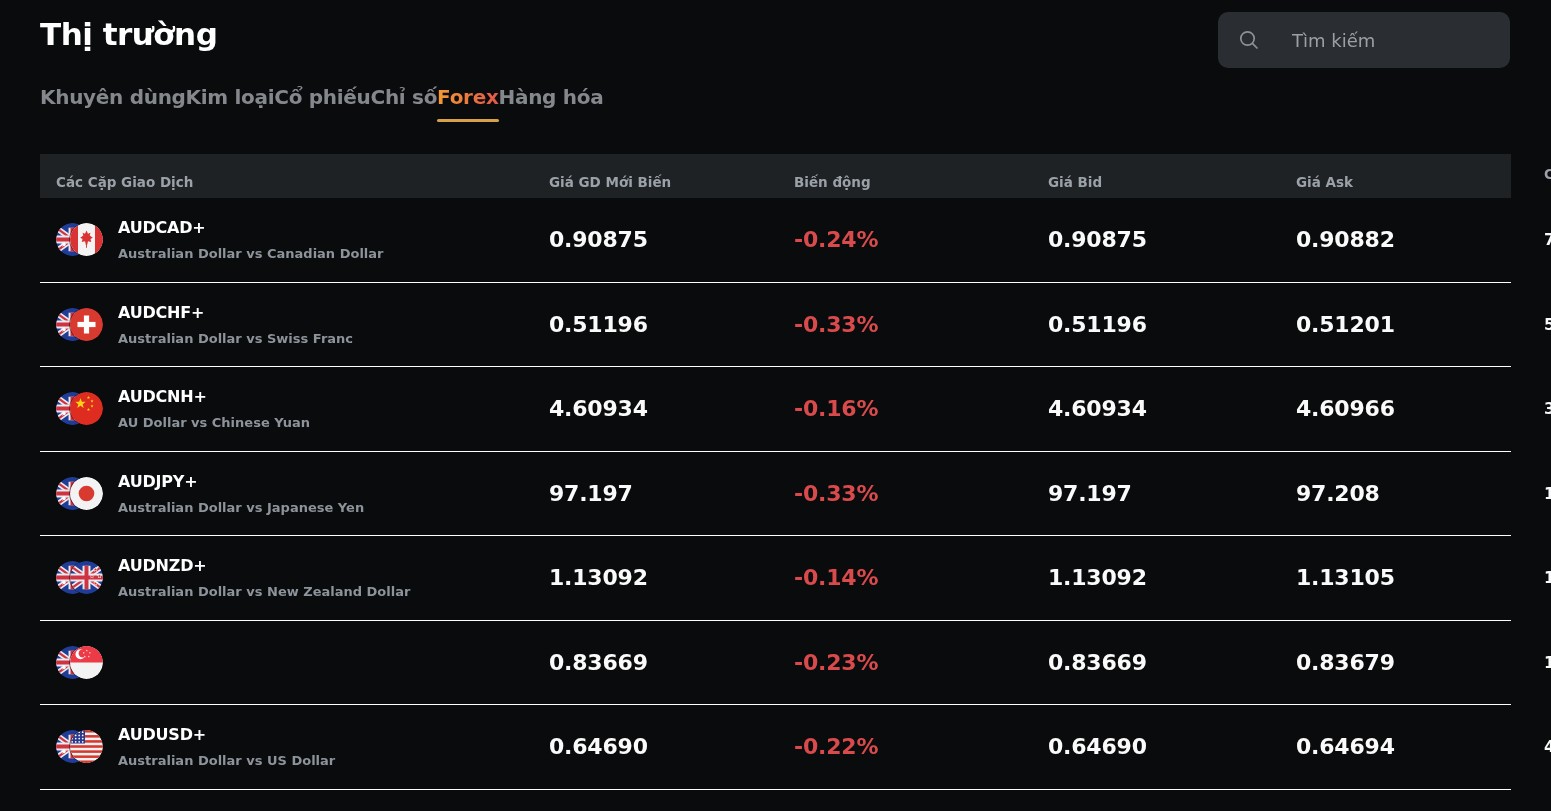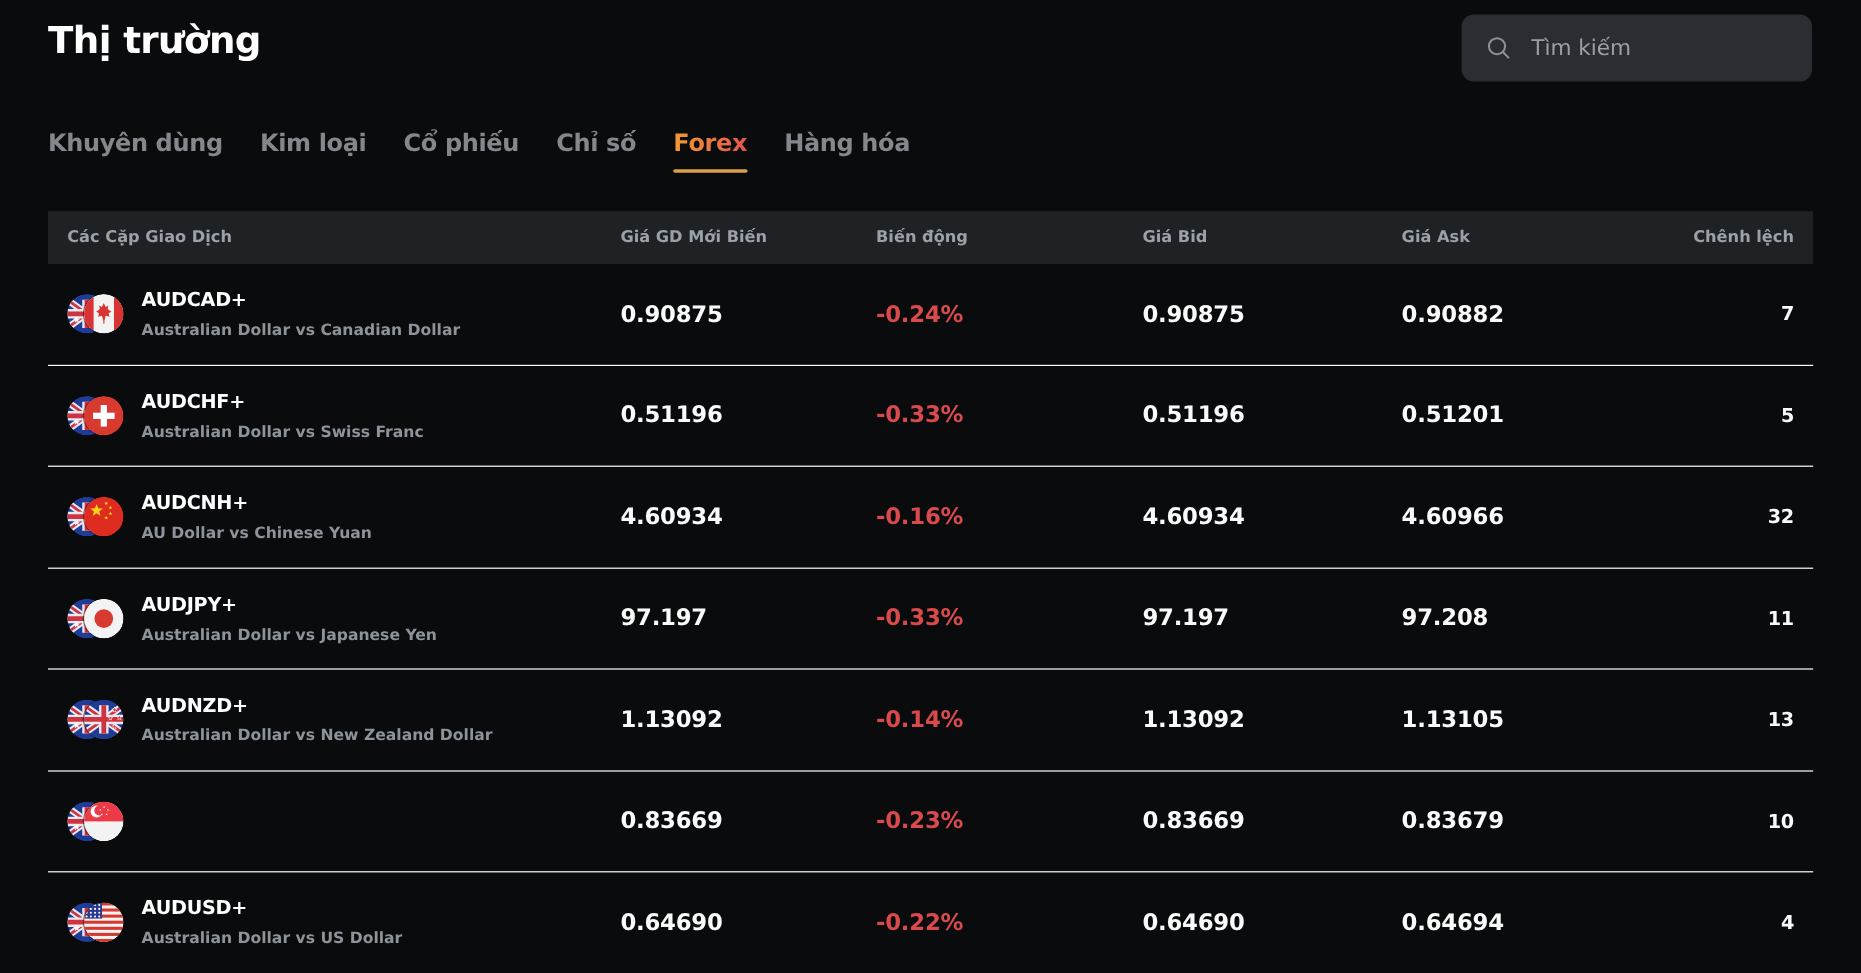--- a/index.html
+++ b/index.html
@@ -7,61 +7,61 @@
     width:1551px;height:811px;position:relative;overflow:hidden;
     background:var(--page-bg,#0a0b0c);
     font-family:"DejaVu Sans","Liberation Sans",sans-serif;
     box-sizing:border-box;padding:0 40px;color:#fff;
   }
   
   .page-title{margin:0;padding-top:16px;font-size:31px;font-weight:700;color:#fff;letter-spacing:-.5px;}
   .search-box{
     position:absolute;top:12px;right:41px;width:292px;height:56px;
     background:#2a2d31;border-radius:10px;display:flex;align-items:center;
-    gap:14px;padding:0 20px;box-sizing:border-box;
+    gap:30px;padding:0 20px;box-sizing:border-box;
   }
   .search-box svg{flex:none;}
   .search-box input{
     flex:1;background:transparent;border:none;outline:none;
     font-family:inherit;font-size:18px;color:#e6e8ea;min-width:0;
   }
   .search-box input::placeholder{color:#9aa0a6;opacity:1;}
   
-  .tabs{margin-top:55px;display:flex;gap:31px;align-items:flex-end;}
+  .tabs{margin-top:33px;display:flex;align-items:flex-end;}
   .tab{
     position:relative;background:none;border:none;padding:0 0 13px 0;margin:0;
     font-family:inherit;font-size:20px;font-weight:700;color:#84888d;cursor:pointer;
     letter-spacing:-.3px;
   }
   .tab.active .tab-label{
     background:linear-gradient(90deg,var(--accent-start,#f39b31),var(--accent-end,#e2564d));
     -webkit-background-clip:text;background-clip:text;color:transparent;
   }
   .tab.active::after{
     content:"";position:absolute;left:0;right:0;bottom:0;height:3px;
     border-radius:3px;background:var(--tab-underline,#d9a04a);
   }
   
   .market-table{margin-top:32px;}
   .thead,.trow{
     display:grid;grid-template-columns:461px 213px 222px 216px 216px 1fr;
-    align-items:center;padding:12px 16px;box-sizing:border-box;
+    align-items:center;padding:12px 16px;box-sizing:border-box;gap:32px;
   }
   .thead{height:44px;background:var(--header-bg,#1f2225);font-size:13.5px;font-weight:700;color:#9aa1a8;}
   .trow{height:84.5px;border-bottom:1px solid #ffffff;cursor:pointer;}
   .col-spread,.spread{text-align:right;}
   .pair{display:flex;align-items:center;}
   .flag-pair{width:47px;height:33px;position:relative;margin-right:15px;flex:none;}
   .flag{position:absolute;top:0;width:33px;height:33px;border-radius:50%;overflow:hidden;}
   .flag svg{display:block;width:33px;height:33px;}
   .flag.base{left:0;}
   .flag.quote{left:14px;z-index:2;box-shadow:-1px 0 0 rgba(0,0,0,.45);}
   .symbol{font-size:16px;font-weight:700;color:#fff;margin-bottom:9px;letter-spacing:-.2px;}
   .desc{font-size:13px;color:#8d939a;font-weight:bold;}
-  .num{font-size:19px;font-weight:700;color:#fafafa;letter-spacing:-.2px;}
+  .num{font-size:22px;font-weight:700;color:#fafafa;letter-spacing:-.2px;}
   .spread{font-size:16px;}
   .change.neg{color:var(--negative,#d94a4c);}
 </style>
 </head>
 <body>
 
 <div class="app">
   <h1 class="page-title">Thị trường</h1>
 
   <div class="search-box">

